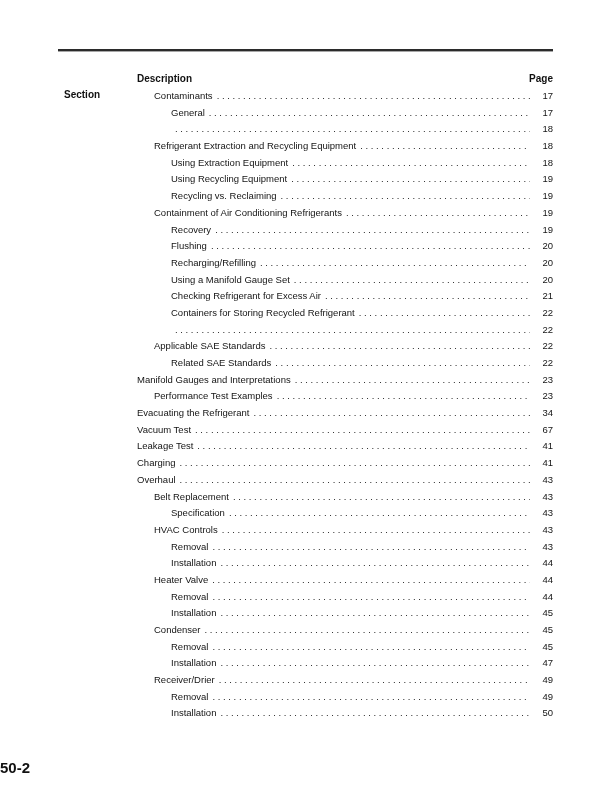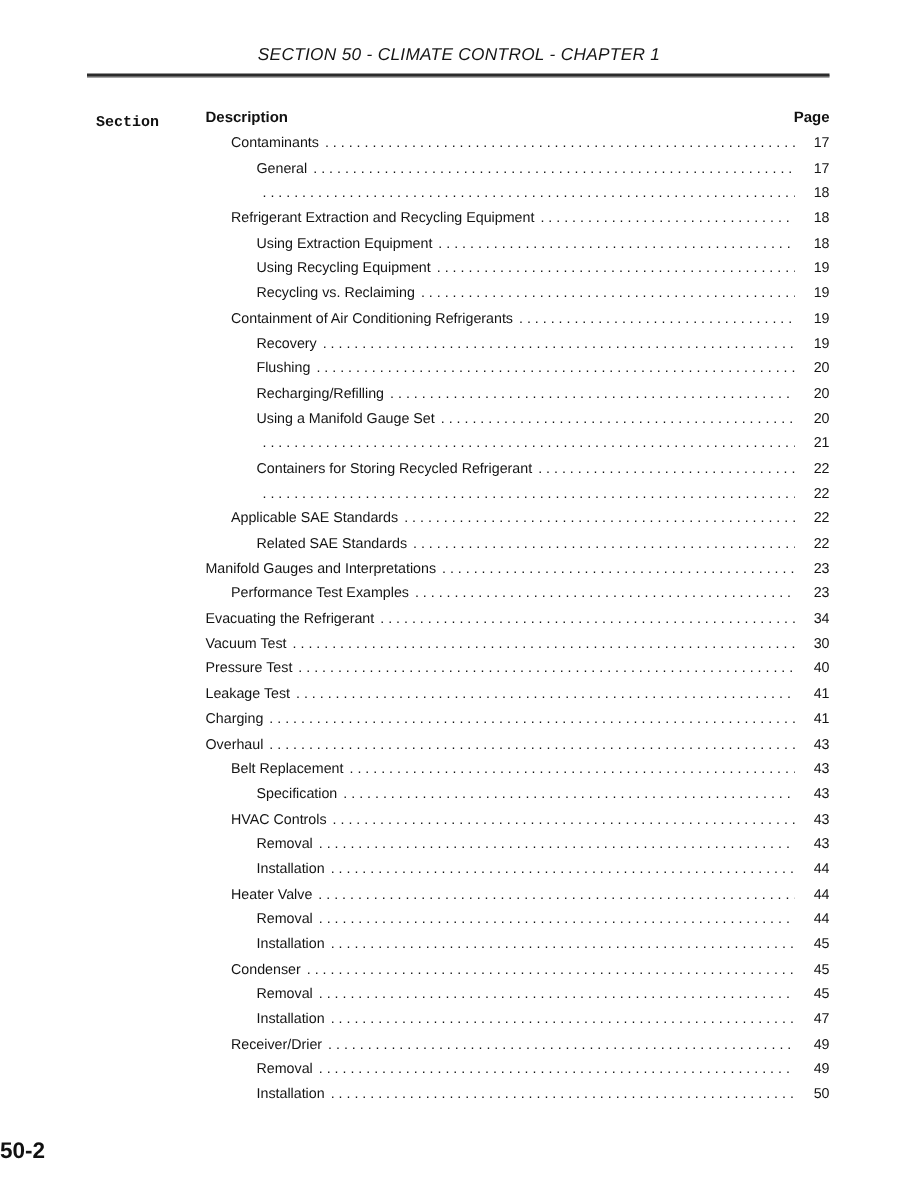--- a/index.html
+++ b/index.html
@@ -37,21 +37,21 @@
   .col-headers {
     position: absolute;
     top: 73px;
     left: 0;
     width: 612px;
     height: 13px;
     font-size: 10px;
     font-weight: 700;
     color: #111111;
   }
-  .col-section    { position: absolute; left: 64px;  top: 4px; font-family: Liberation Mono, monospace; }
+  .col-section    { position: absolute; left: 64px;  top: 16px; }
   .col-description{ position: absolute; left: 137px; top: 0; }
   .col-page      { position: absolute; right: 59px; top: 0; margin-left: 18px; }
   .toc {
     position: absolute;
     top: 88px;
     left: 137px;
     right: 59px;
     font-size: 9.5px;
     color: #141414;
   }
@@ -89,21 +89,20 @@
     font-size: 15px;
     font-weight: 700;
     color: #111111;
   }
 </style>
 </head>
 <body>
 
 <div class="page">
 
-  <div class="doc-title">SECTION 50 - CLIMATE CONTROL - CHAPTER 1</div>
 
   <div class="header-rule"></div>
 
   <div class="col-headers">
     <span class="col-section">Section</span>
     <span class="col-description">Description</span>
     <span class="col-page">Page</span>
   </div>
 
   <div class="toc" id="toc">
@@ -160,20 +159,21 @@
       <span class="toc-label">Recharging/Refilling</span>
       <span class="toc-dots"></span>
       <span class="toc-page">20</span>
     </div>
       <div class="toc-row indent-2">
       <span class="toc-label">Using a Manifold Gauge Set</span>
       <span class="toc-dots"></span>
       <span class="toc-page">20</span>
     </div>
       <div class="toc-row indent-2">
+      <span class="toc-label">Checking Refrigerant for Excess Air</span>
       <span class="toc-dots"></span>
       <span class="toc-page">21</span>
     </div>
       <div class="toc-row indent-2">
       <span class="toc-label">Containers for Storing Recycled Refrigerant</span>
       <span class="toc-dots"></span>
       <span class="toc-page">22</span>
     </div>
       <div class="toc-row indent-2">
       <span class="toc-dots"></span>
@@ -200,26 +200,21 @@
       <span class="toc-page">23</span>
     </div>
       <div class="toc-row indent-0">
       <span class="toc-label">Evacuating the Refrigerant</span>
       <span class="toc-dots"></span>
       <span class="toc-page">34</span>
     </div>
       <div class="toc-row indent-0">
       <span class="toc-label">Vacuum Test</span>
       <span class="toc-dots"></span>
-      <span class="toc-page">30</span>
-    </div>
-      <div class="toc-row indent-0">
-      <span class="toc-label">Pressure Test</span>
-      <span class="toc-dots"></span>
-      <span class="toc-page">40</span>
+      <span class="toc-page">67</span>
     </div>
       <div class="toc-row indent-0">
       <span class="toc-label">Leakage Test</span>
       <span class="toc-dots"></span>
       <span class="toc-page">41</span>
     </div>
       <div class="toc-row indent-0">
       <span class="toc-label">Charging</span>
       <span class="toc-dots"></span>
       <span class="toc-page">41</span>

